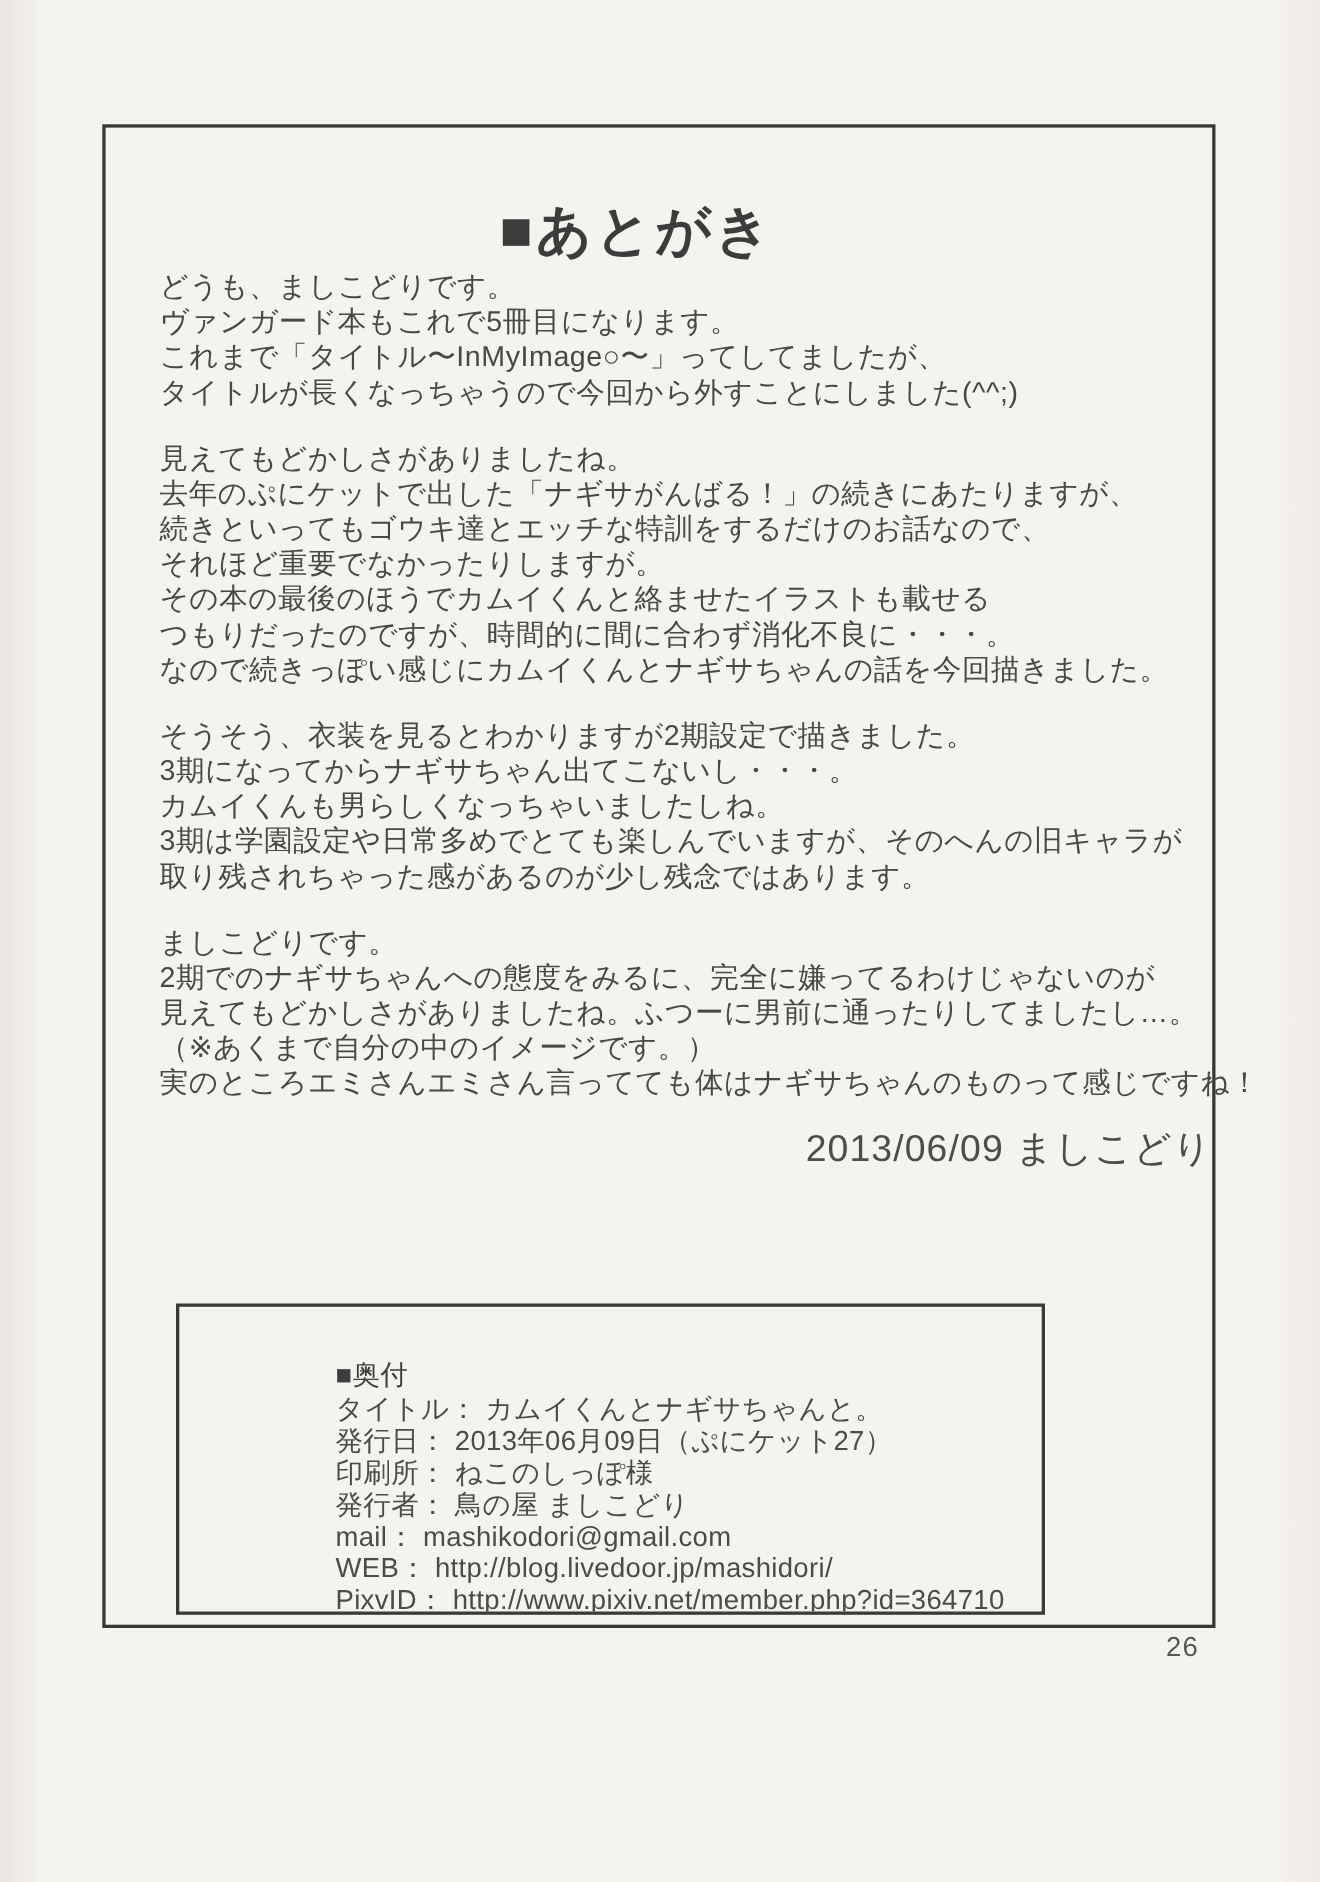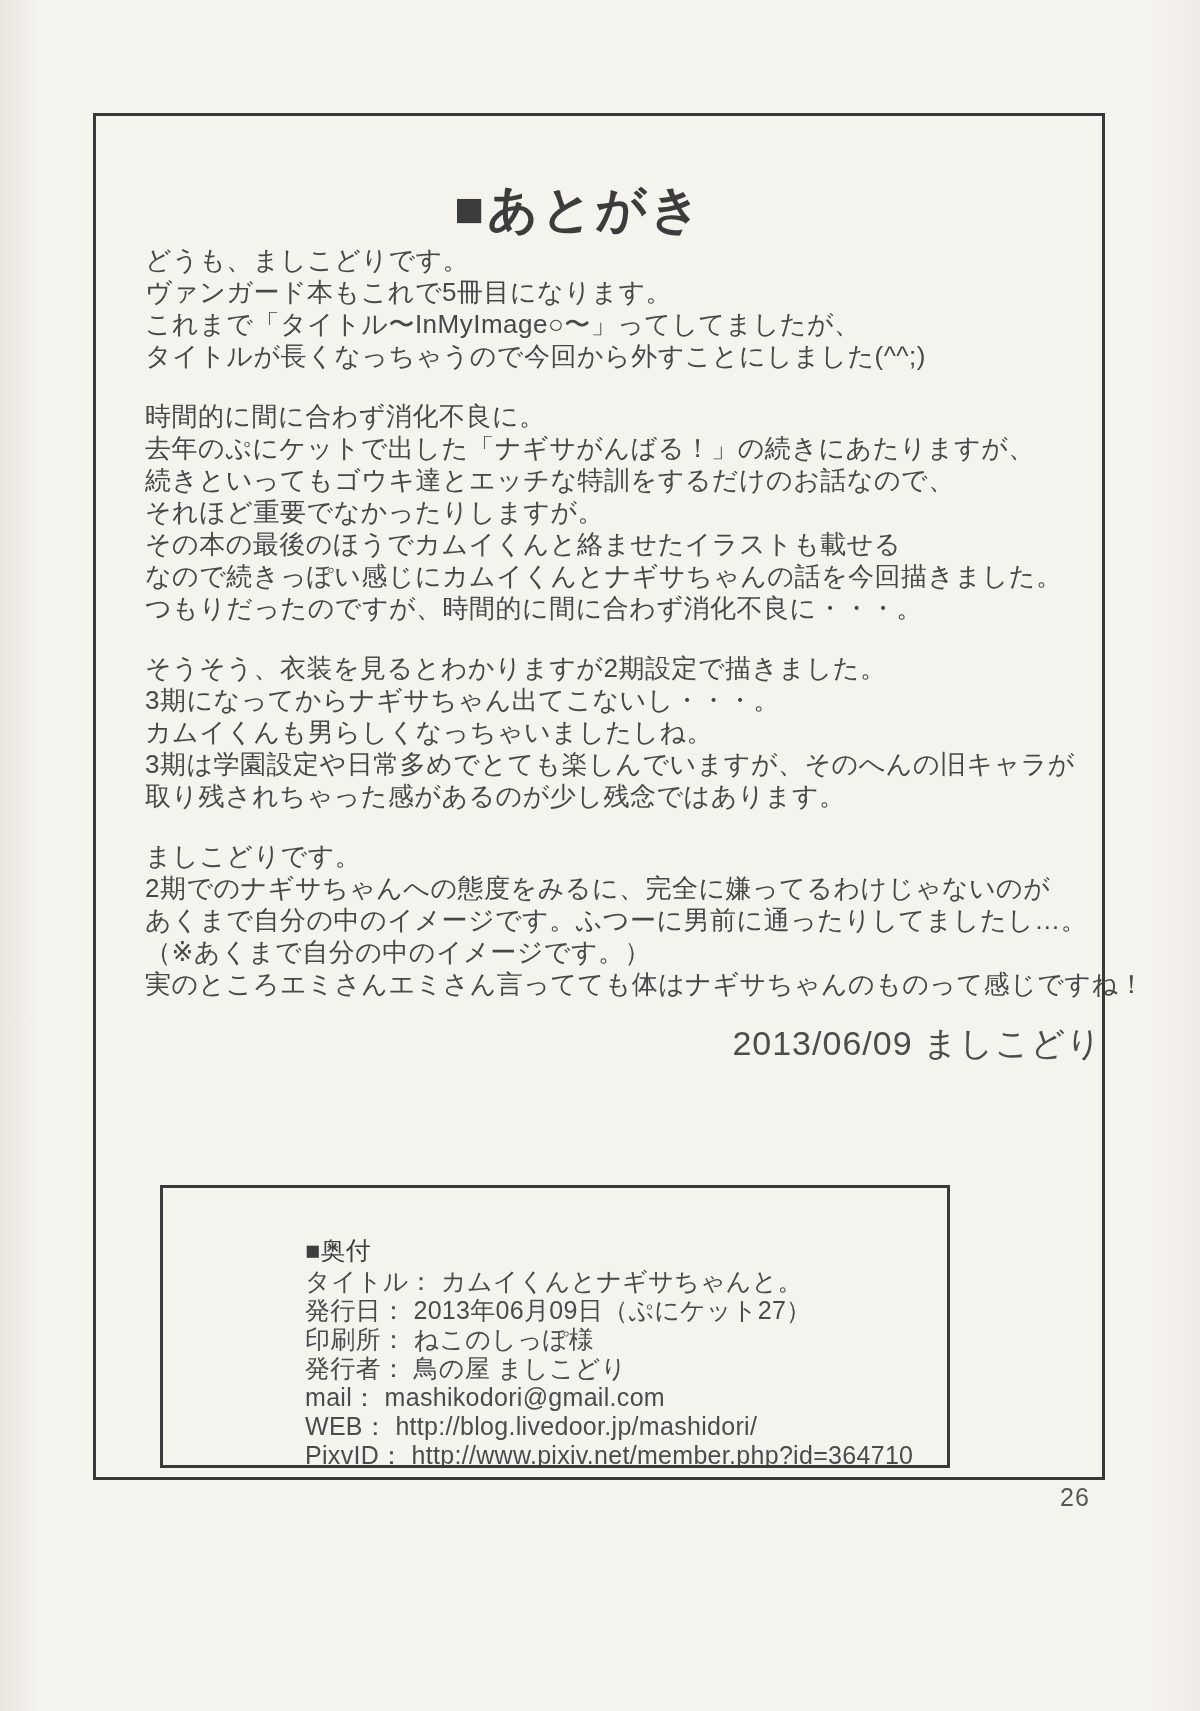--- a/index.html
+++ b/index.html
@@ -101,39 +101,39 @@
     <h1 class="title">■あとがき</h1>
 
     <div class="body-text">
       <div class="para">
         <div class="line">どうも、ましこどりです。</div>
         <div class="line">ヴァンガード本もこれで5冊目になります。</div>
         <div class="line">これまで「タイトル〜InMyImage○〜」ってしてましたが、</div>
         <div class="line">タイトルが長くなっちゃうので今回から外すことにしました(^^;)</div>
       </div>
       <div class="para">
-        <div class="line">時間的に間に合わず消化不良に。</div>
+        <div class="line">見えてもどかしさがありましたね。</div>
         <div class="line">去年のぷにケットで出した「ナギサがんばる！」の続きにあたりますが、</div>
         <div class="line">続きといってもゴウキ達とエッチな特訓をするだけのお話なので、</div>
         <div class="line">それほど重要でなかったりしますが。</div>
         <div class="line">その本の最後のほうでカムイくんと絡ませたイラストも載せる</div>
+        <div class="line">つもりだったのですが、時間的に間に合わず消化不良に・・・。</div>
         <div class="line">なので続きっぽい感じにカムイくんとナギサちゃんの話を今回描きました。</div>
-        <div class="line">つもりだったのですが、時間的に間に合わず消化不良に・・・。</div>
       </div>
       <div class="para">
         <div class="line">そうそう、衣装を見るとわかりますが2期設定で描きました。</div>
         <div class="line">3期になってからナギサちゃん出てこないし・・・。</div>
         <div class="line">カムイくんも男らしくなっちゃいましたしね。</div>
         <div class="line">3期は学園設定や日常多めでとても楽しんでいますが、そのへんの旧キャラが</div>
         <div class="line">取り残されちゃった感があるのが少し残念ではあります。</div>
       </div>
       <div class="para">
         <div class="line">ましこどりです。</div>
         <div class="line">2期でのナギサちゃんへの態度をみるに、完全に嫌ってるわけじゃないのが</div>
-        <div class="line">あくまで自分の中のイメージです。ふつーに男前に通ったりしてましたし…。</div>
+        <div class="line">見えてもどかしさがありましたね。ふつーに男前に通ったりしてましたし…。</div>
         <div class="line">（※あくまで自分の中のイメージです。）</div>
         <div class="line">実のところエミさんエミさん言ってても体はナギサちゃんのものって感じですね！</div>
       </div>
     </div>
 
     <div class="date-line">2013/06/09 ましこどり</div>
 
     <div class="colophon">
       <div class="colophon-heading">■奥付</div>
       <div class="colophon-line">タイトル： カムイくんとナギサちゃんと。</div>

